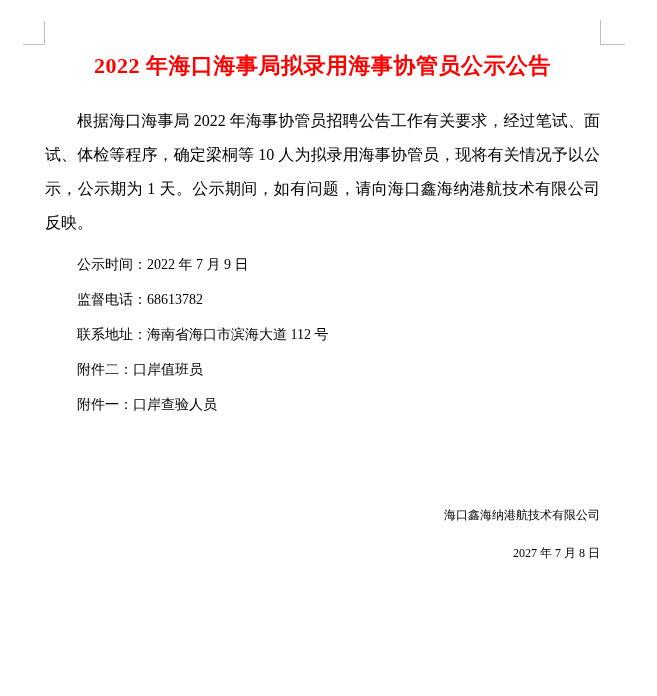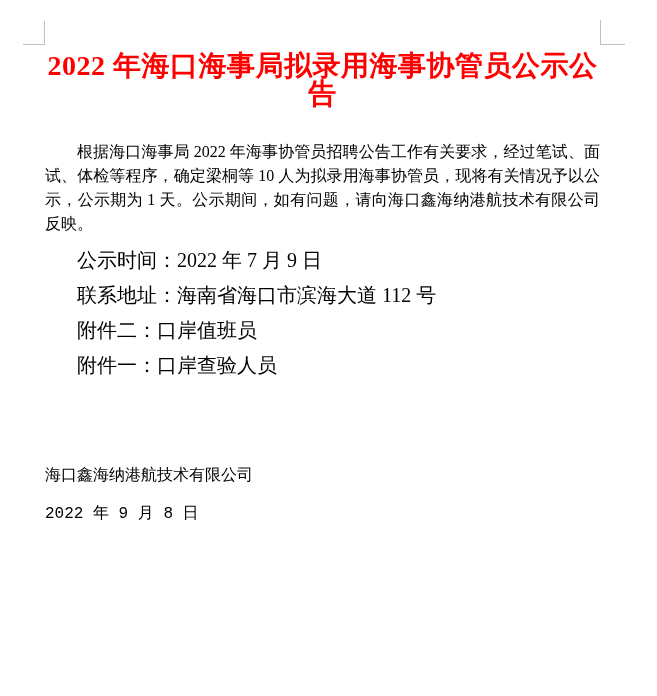--- a/index.html
+++ b/index.html
@@ -26,66 +26,67 @@
   .mark-tr-h { left: 600px; top: 44px; width: 25px; height: 1px;  }
 
   .content {
     position: absolute;
     left: 45px;
     top: 44px;
     width: 555px;
   }
   .doc-title {
     margin-top: 8px;
-    font-size: 28px;
+    font-size: 22px;
     line-height: 28px;
     font-weight: bold;
     text-align: center;
     color: var(--title-red, #ff0000);
     letter-spacing: 0.5px;
   }
   .doc-paragraph {
-    margin-top: 32px;
+    margin-top: 24px;
     font-size: 16px;
-    line-height: 24px;
+    line-height: 34px;
     text-align: justify;
     text-indent: 32px;
   }
   .detail-lines {
     margin-top: 7px;
   }
   .detail-line {
-    font-size: 20px;
+    font-size: 14px;
     line-height: 35px;
     padding-left: 32px;
   }
   .signature {
     margin-top: 74px;
-    font-size: 16px;
+    text-align: right;
+    font-size: 12px;
     line-height: 38px;
-    font-family: Liberation Mono, monospace;
   }
 </style>
 </head>
 <body style="--title-red: #ff0000; --mark-gray: #bfbfbf; --body-text: #000000; --page-bg: #ffffff;">
 
 <div class="margin-mark mark-tl-v"></div>
 <div class="margin-mark mark-tl-h"></div>
 <div class="margin-mark mark-tr-v"></div>
 <div class="margin-mark mark-tr-h"></div>
 
 <div class="content">
   <div class="doc-title">2022 年海口海事局拟录用海事协管员公示公告</div>
 
   <div class="doc-paragraph">根据海口海事局 2022 年海事协管员招聘公告工作有关要求，经过笔试、面试、体检等程序，确定梁桐等 10 人为拟录用海事协管员，现将有关情况予以公示，公示期为 1 天。公示期间，如有问题，请向海口鑫海纳港航技术有限公司反映。</div>
 
   <div class="detail-lines">
     <div class="detail-line">公示时间：2022 年 7 月 9 日</div>
+    <div class="detail-line">监督电话：68613782</div>
     <div class="detail-line">联系地址：海南省海口市滨海大道 112 号</div>
     <div class="detail-line">附件二：口岸值班员</div>
     <div class="detail-line">附件一：口岸查验人员</div>
   </div>
 
   <div class="signature">
     <div>海口鑫海纳港航技术有限公司</div>
-    <div>2022 年 9 月 8 日</div>
+    <div>2027 年 7 月 8 日</div>
   </div>
 </div>
 
 </body></html>

